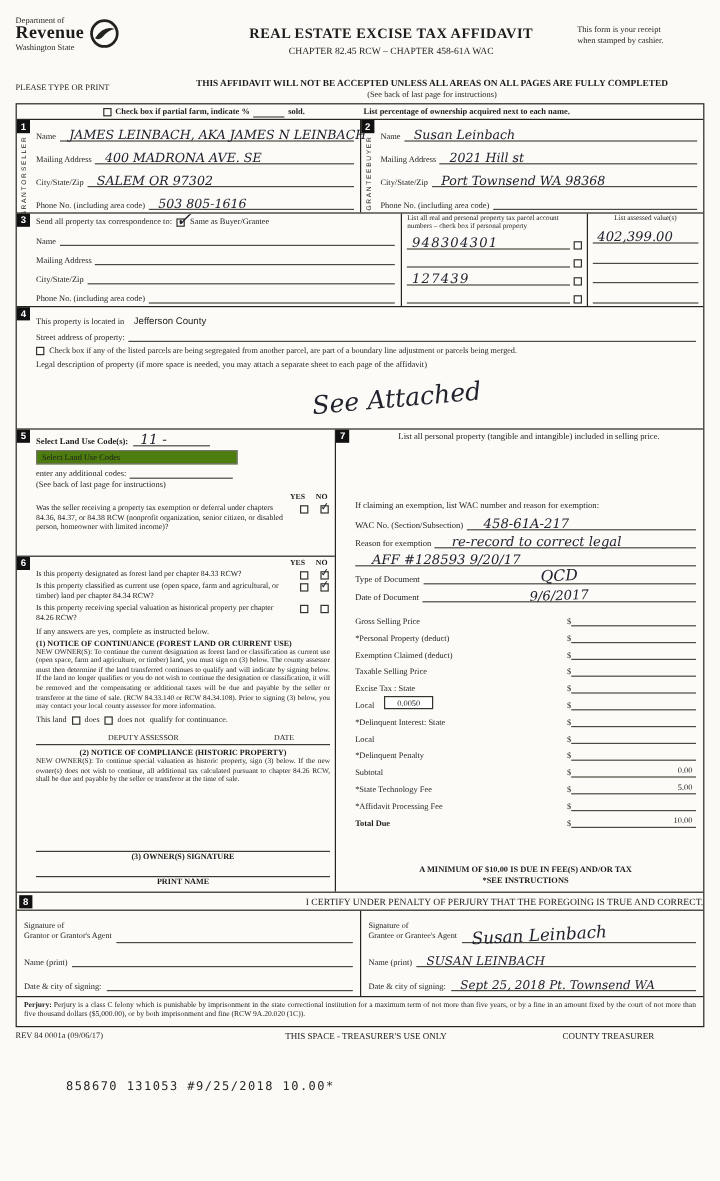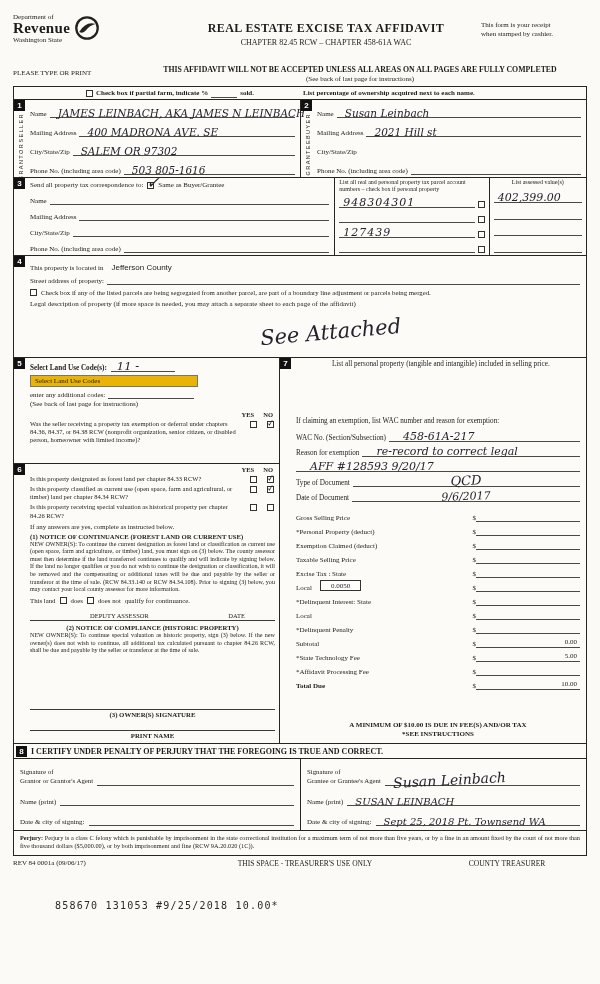--- a/index.html
+++ b/index.html
@@ -94,21 +94,21 @@
   .twocol { display:flex; height:386px; }
   .col-left { width:46.5%; border-right:1px solid #26261f; display:flex; flex-direction:column; }
   .col-right { width:53.5%; display:flex; flex-direction:column; position:relative;
                padding:2px 6px 4px 16px; }
   .sec5 { position:relative; padding:2px 4px 2px 16px; border-bottom:1px solid #26261f;
           height:106px; display:flex; flex-direction:column; }
   .sec6 { position:relative; padding:2px 4px 4px 16px; flex:1; display:flex; flex-direction:column; }
   .lucrow { display:flex; align-items:flex-end; gap:4px; font-size:7.2px; }
   .luc-line { width:64px; border-bottom:.8px solid #4a4a42; position:relative; height:12px; }
   .luc-line .hw { position:absolute; left:6px; bottom:-2px; font-size:11.5px; }
-  .dropdown { width:168px; border:1px solid #77766e; background:#eab308; font-size:7px;
+  .dropdown { width:168px; border:1px solid #77766e; background:#4d7c0f; font-size:7px;
               padding:1px 4px; margin:3px 0 2px; }
   .addl-row { display:flex; align-items:flex-end; gap:3px; font-size:7px; }
   .addl-line { width:86px; border-bottom:.8px solid #4a4a42; height:10px; }
   .small-note { font-size:7px; margin-top:1px; }
   .yesno { display:flex; justify-content:flex-end; gap:9px; font-size:6.5px;
            font-weight:bold; padding-right:2px; margin-top:3px; }
   .qrow { display:flex; gap:6px; margin-top:2px; }
   .qtext { flex:1; font-size:6.5px; line-height:1.25; }
   .qboxes { display:flex; gap:10px; padding:1px 1px 0 0; align-items:flex-start; }
   .ifyes { font-size:6.8px; margin-top:3px; }
@@ -133,21 +133,21 @@
   .feelabel { flex:1; text-align:left; padding-right:3px; white-space:nowrap;font-family:Liberation Serif, serif; }
   .feeline { width:104px; border-bottom:.8px solid #4a4a42; text-align:right;
              font-size:7px; padding-right:3px; height:11px; line-height:11px; flex:none; }
   .ratebox { position:absolute; left:24px; bottom:1px; border:1px solid #33332c;
              background:#fff; font-size:7px; padding:0 10px; height:11px; line-height:10px; }
   .minnote { margin-top:auto; text-align:center; font-weight:bold; font-size:7px; line-height:1.3; }
 
   
   .s8-head { position:relative; border-bottom:1px solid #26261f; height:15px;
              display:flex; align-items:center; padding-left:2px; gap:4px; }
-  .certify { flex:1; text-align:left; font-weight:bold; font-size:8px; }
+  .certify { flex:1; text-align:right; font-weight:normal; font-size:8px; }
   .s8-body { display:flex; }
   .s8-col { width:50%; padding:3px 6px 4px; display:flex; flex-direction:column; gap:3px; }
   .s8-col + .s8-col { border-left:1px solid #26261f; }
   .sig2 { font-size:6.8px; line-height:1.3; white-space:nowrap; }
   .s8-row { display:flex; align-items:flex-end; gap:4px; height:24px; }
   .s8-row.short { height:17px; }
   .s8-row .fline .hw { font-size:10px; }
   .hw.signat { font-size:14px !important; transform:rotate(-3deg); bottom:-3px !important; }
 
   
@@ -250,20 +250,23 @@
             </span>
         </div>
         <div class="frow">
           <span class="flabel">Mailing Address</span>
           <span class="fline">
               <span class="hw">2021 Hill st</span>
             </span>
         </div>
         <div class="frow">
           <span class="flabel">City/State/Zip</span>
+          <span class="fline">
+              <span class="hw">Port Townsend WA 98368</span>
+            </span>
         </div>
         <div class="frow">
           <span class="flabel">Phone No. (including area code)</span>
           <span class="fline">
               <span class="hw"></span>
             </span>
         </div>
       </div>
     </div>
 

